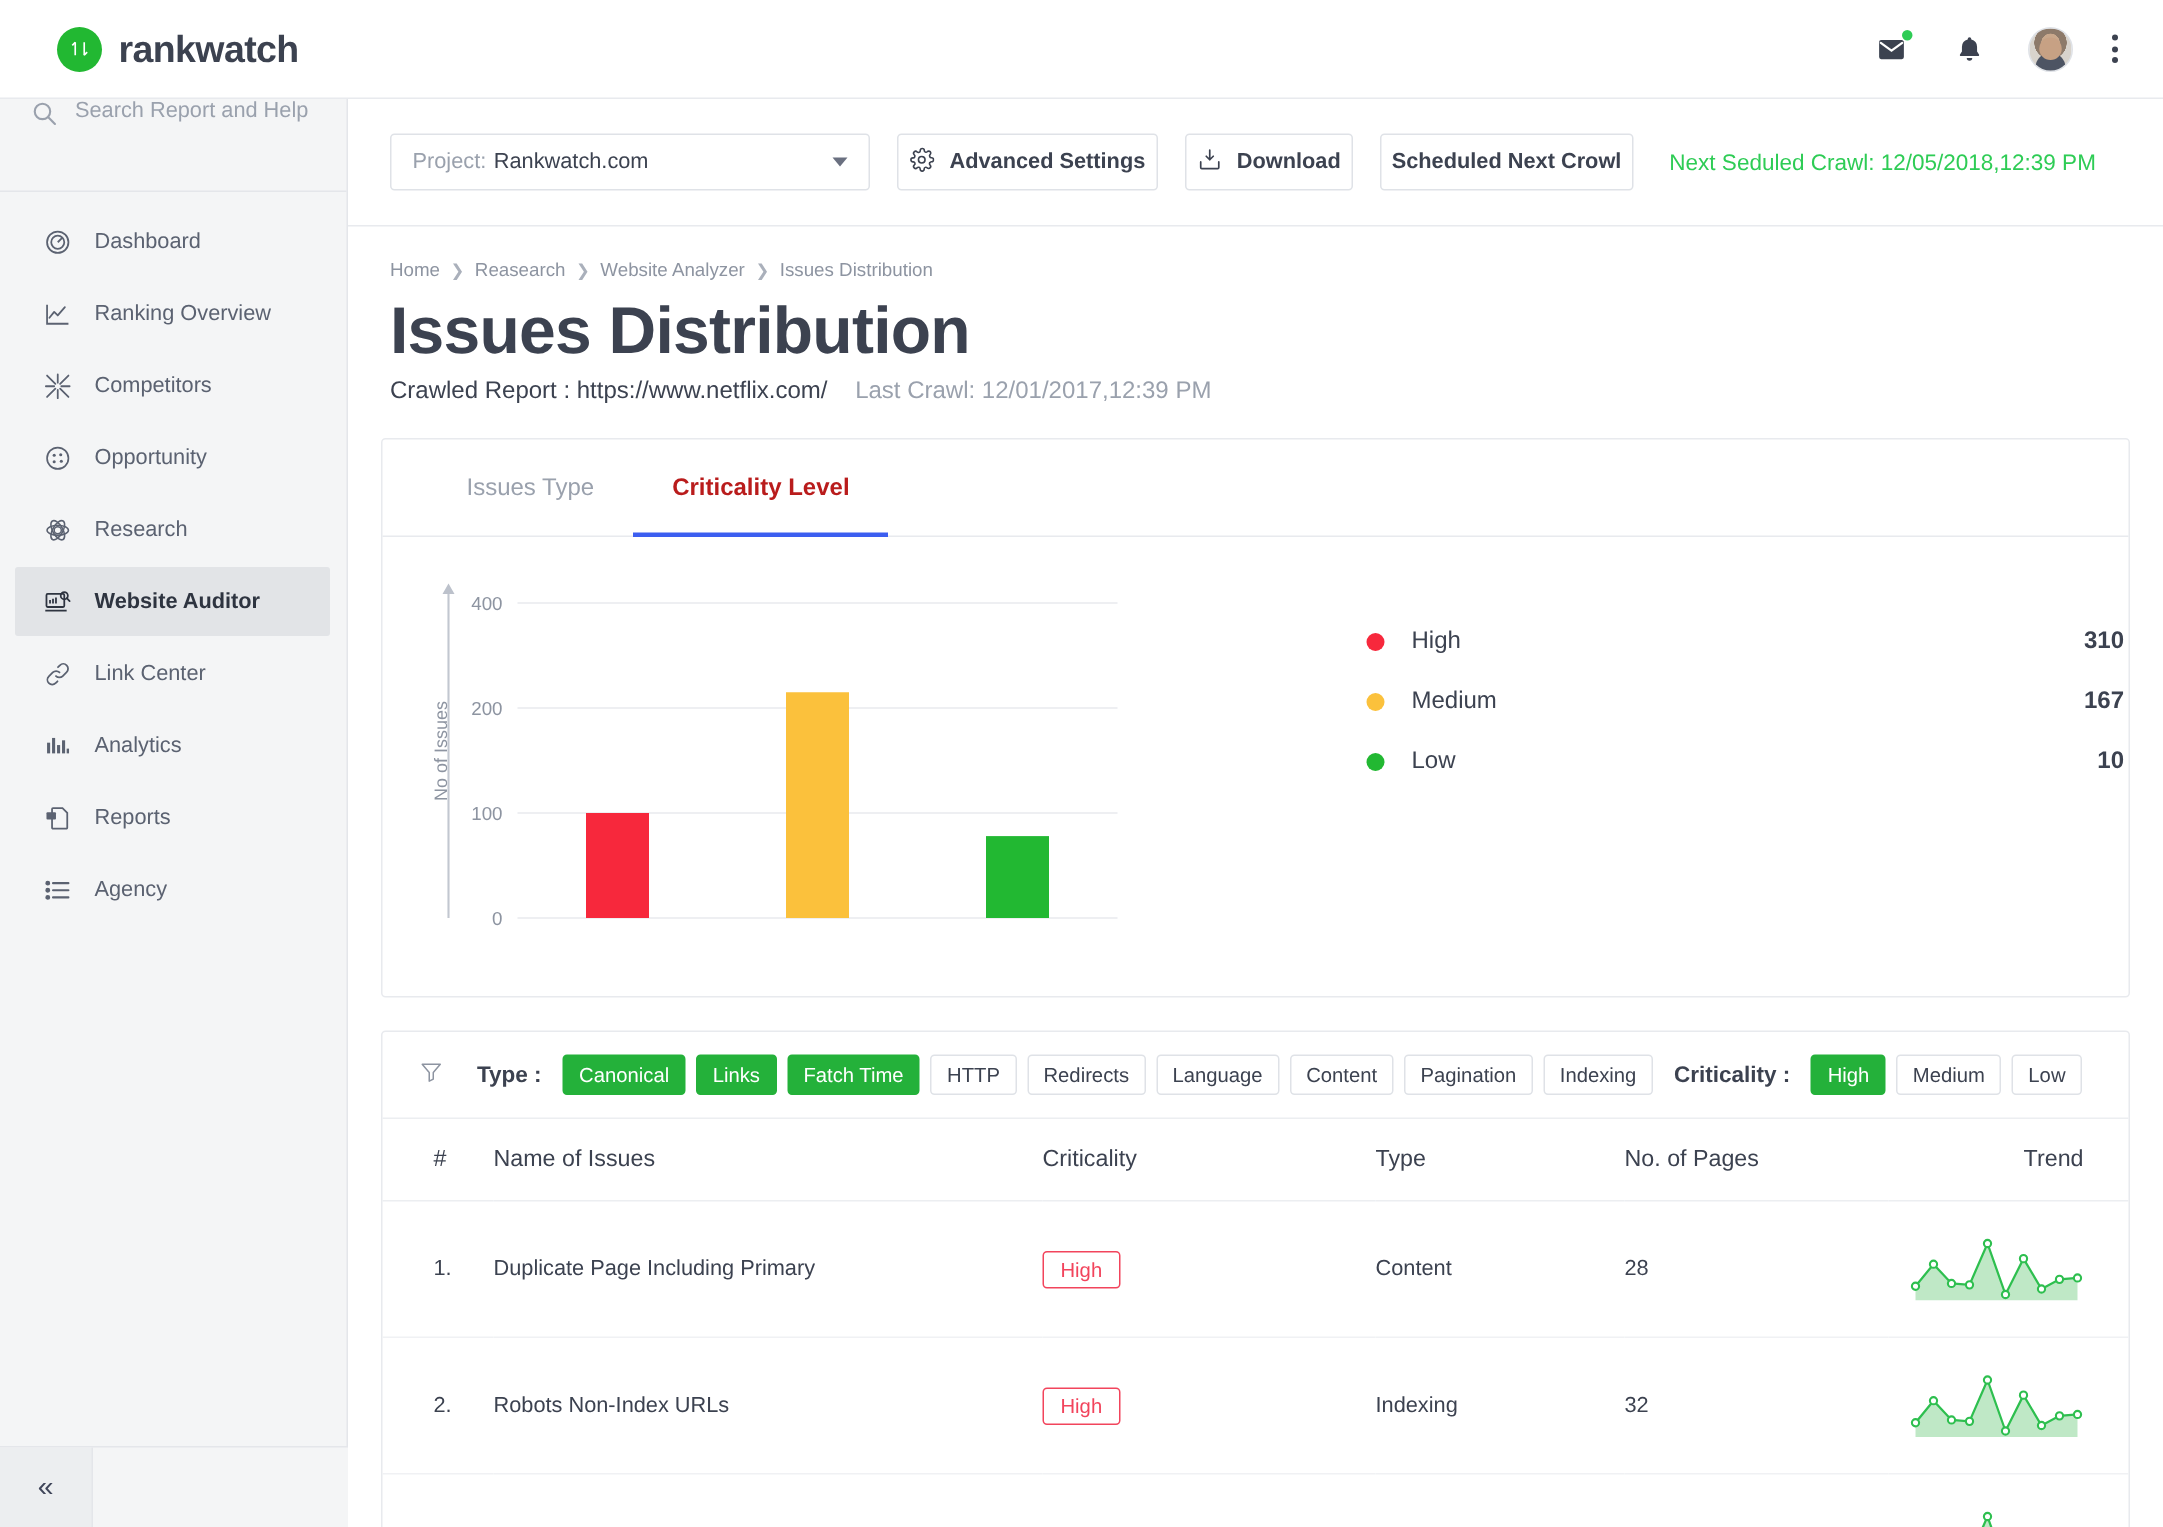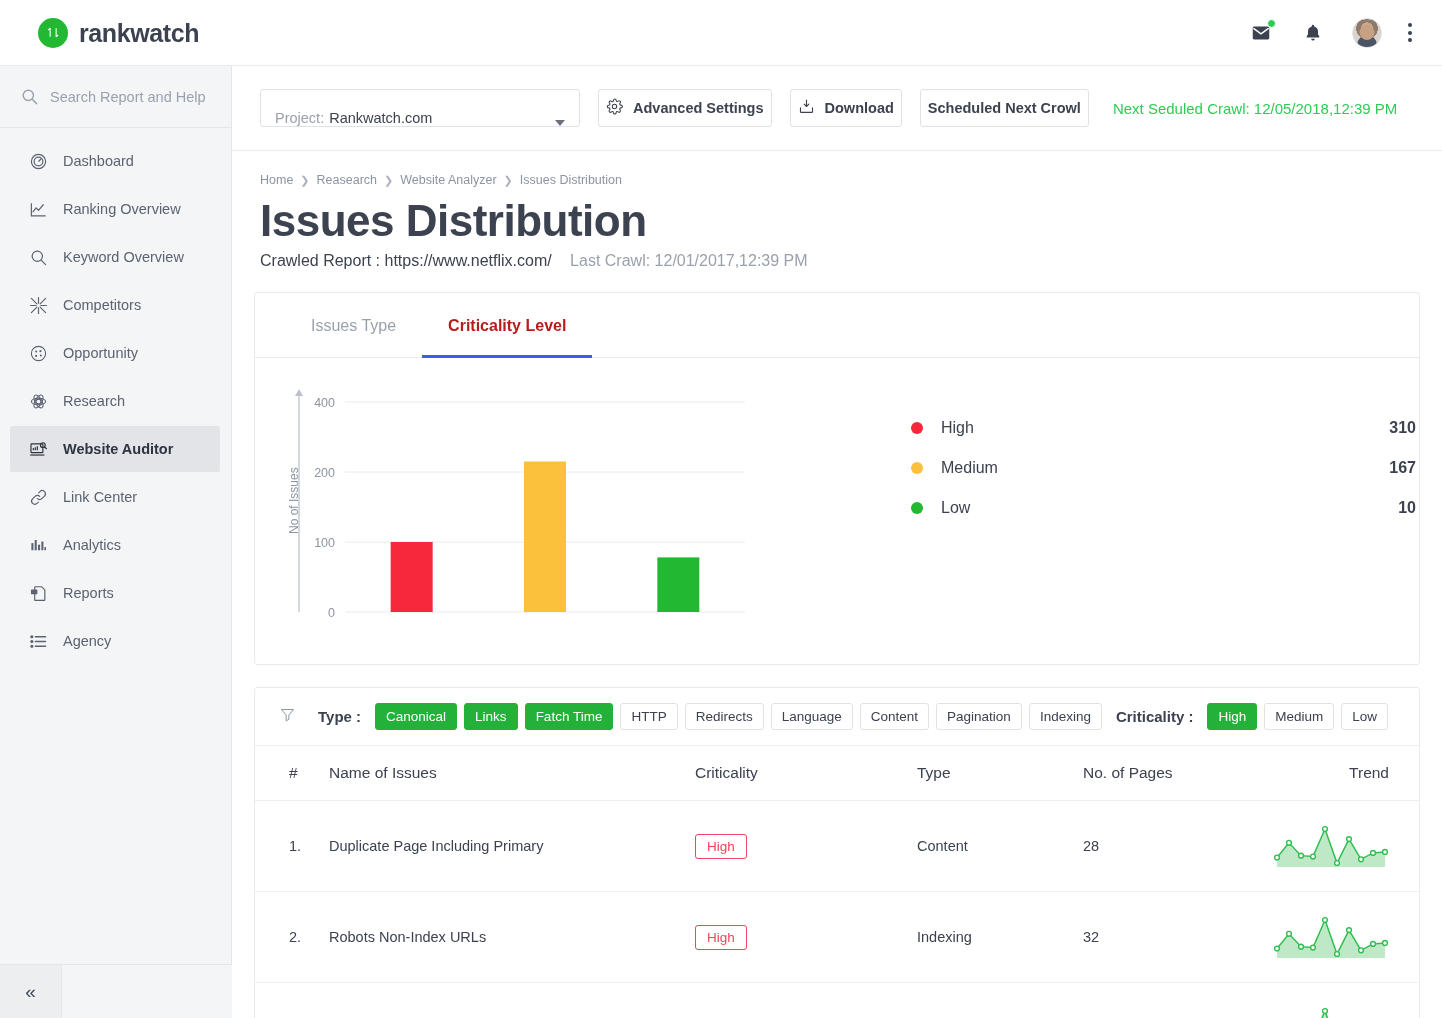--- a/index.html
+++ b/index.html
@@ -54,21 +54,21 @@
   }
   .kebab { display: flex; flex-direction: column; gap: 3.5px; cursor: pointer; }
   .kebab i { width: 4px; height: 4px; border-radius: 50%; background: #3c4250; display: block; }
 
   
   .sidebar {
     position: absolute; top: 66px; left: 0; width: 232px; height: 952px;
     background: #f4f5f6; border-right: 1px solid #e4e6ea;
   }
   .search-row {
-    height: 62px; display: flex; align-items: center;
+    height: 62px; display: flex; align-items: flex-start;
     padding-left: 20px; border-bottom: 1px solid #e4e6ea;
   }
   .search-row .sicon { width: 30px; color: #9aa1ad; display:flex; align-items:center; }
   .search-input {
     border: 0; background: transparent; outline: none;
     font-family: "Liberation Sans", sans-serif; font-size: 14.5px;
     color: #8d94a1; width: 160px;
   }
   .search-input::placeholder { color: #9aa1ad; }
   .nav { padding-top: 8px; }
@@ -91,21 +91,21 @@
   }
 
   
   .content { position: absolute; top: 66px; left: 232px; width: 1210px; height: 952px; background:#fff; }
   .toolbar {
     height: 85px; display: flex; align-items: center; padding-left: 28px;
     border-bottom: 1px solid #e8eaee; background: #fff;
   }
   .project-select {
     width: 320px; height: 38px; border: 1px solid #dfe2e7; border-radius: 3px;
-    display: flex; align-items: flex-end; padding: 0 14px; background: #fff;
+    display: flex; align-items: center; padding: 0 14px; background: #fff;
     font-size: 14.5px; cursor: pointer; position: relative;
   }
   .project-select .lbl { color: #9aa1ad; }
   .project-select .val { color: #3c4250; margin-left: 5px; }
   .caret {
     margin-left: auto; width: 0; height: 0;
     border-left: 5.5px solid transparent; border-right: 5.5px solid transparent;
     border-top: 6.5px solid #6a7080;
   }
   .tbtn {
@@ -252,29 +252,20 @@
       <div class="nav-item">
         <span class="nicon">
           <svg width="19" height="19" viewBox="0 0 24 24" fill="none" stroke="currentColor" stroke-width="1.5">
             <path d="M3 4v16h18"></path>
               <path d="M5 15l4-5 3 3 6-7" stroke-linecap="round" stroke-linejoin="round"></path>
           </svg>
         </span>
         <span>Ranking Overview</span>
       </div>
 
-      <div class="nav-item">
-        <span class="nicon">
-          <svg width="19" height="19" viewBox="0 0 24 24" fill="none" stroke="currentColor" stroke-width="1.5">
-            <circle cx="10.5" cy="10.5" r="6.5"></circle>
-              <path d="M15.4 15.4L21 21" stroke-linecap="round"></path>
-          </svg>
-        </span>
-        <span>Keyword Overview</span>
-      </div>
 
       <div class="nav-item">
         <span class="nicon">
           <svg width="19" height="19" viewBox="0 0 24 24" fill="none" stroke="currentColor" stroke-width="1.5">
             <path d="M3 3l7 7M21 3l-7 7M3 21l7-7M21 21l-7-7" stroke-linecap="round"></path>
             <path d="M2 12h7M15 12h7M12 2v7M12 15v7" stroke-linecap="round"></path>
           </svg>
         </span>
         <span>Competitors</span>
       </div>

